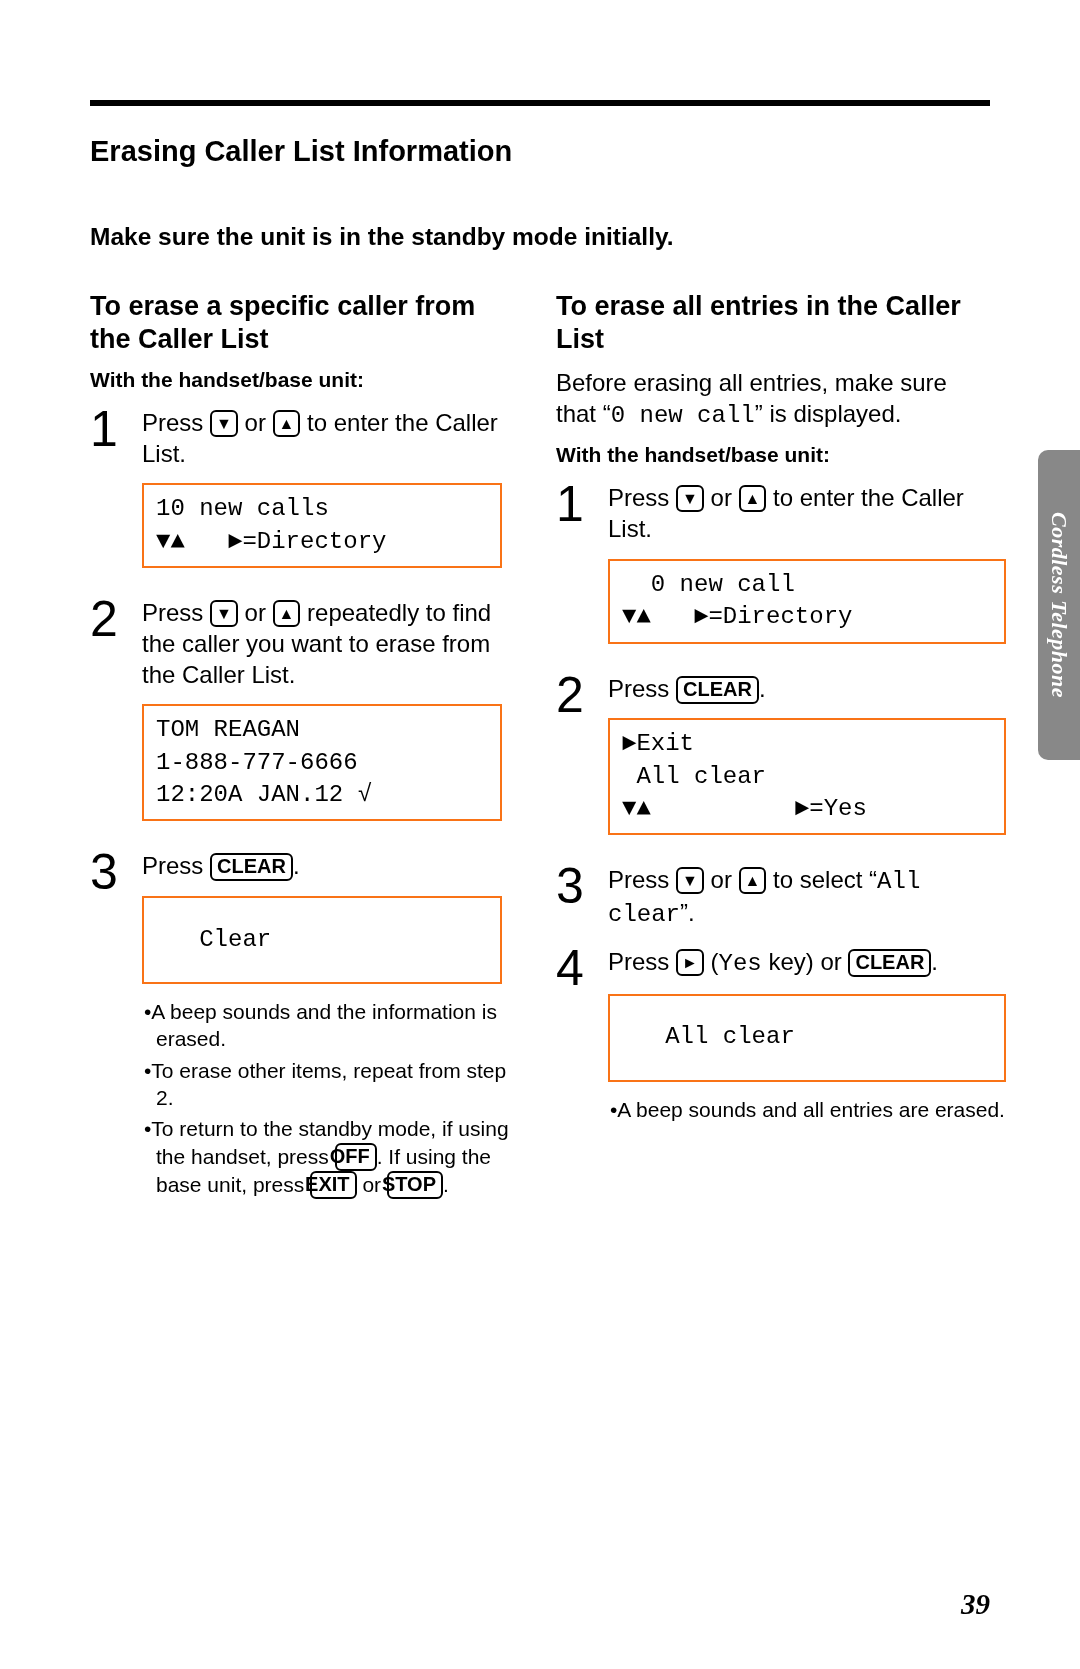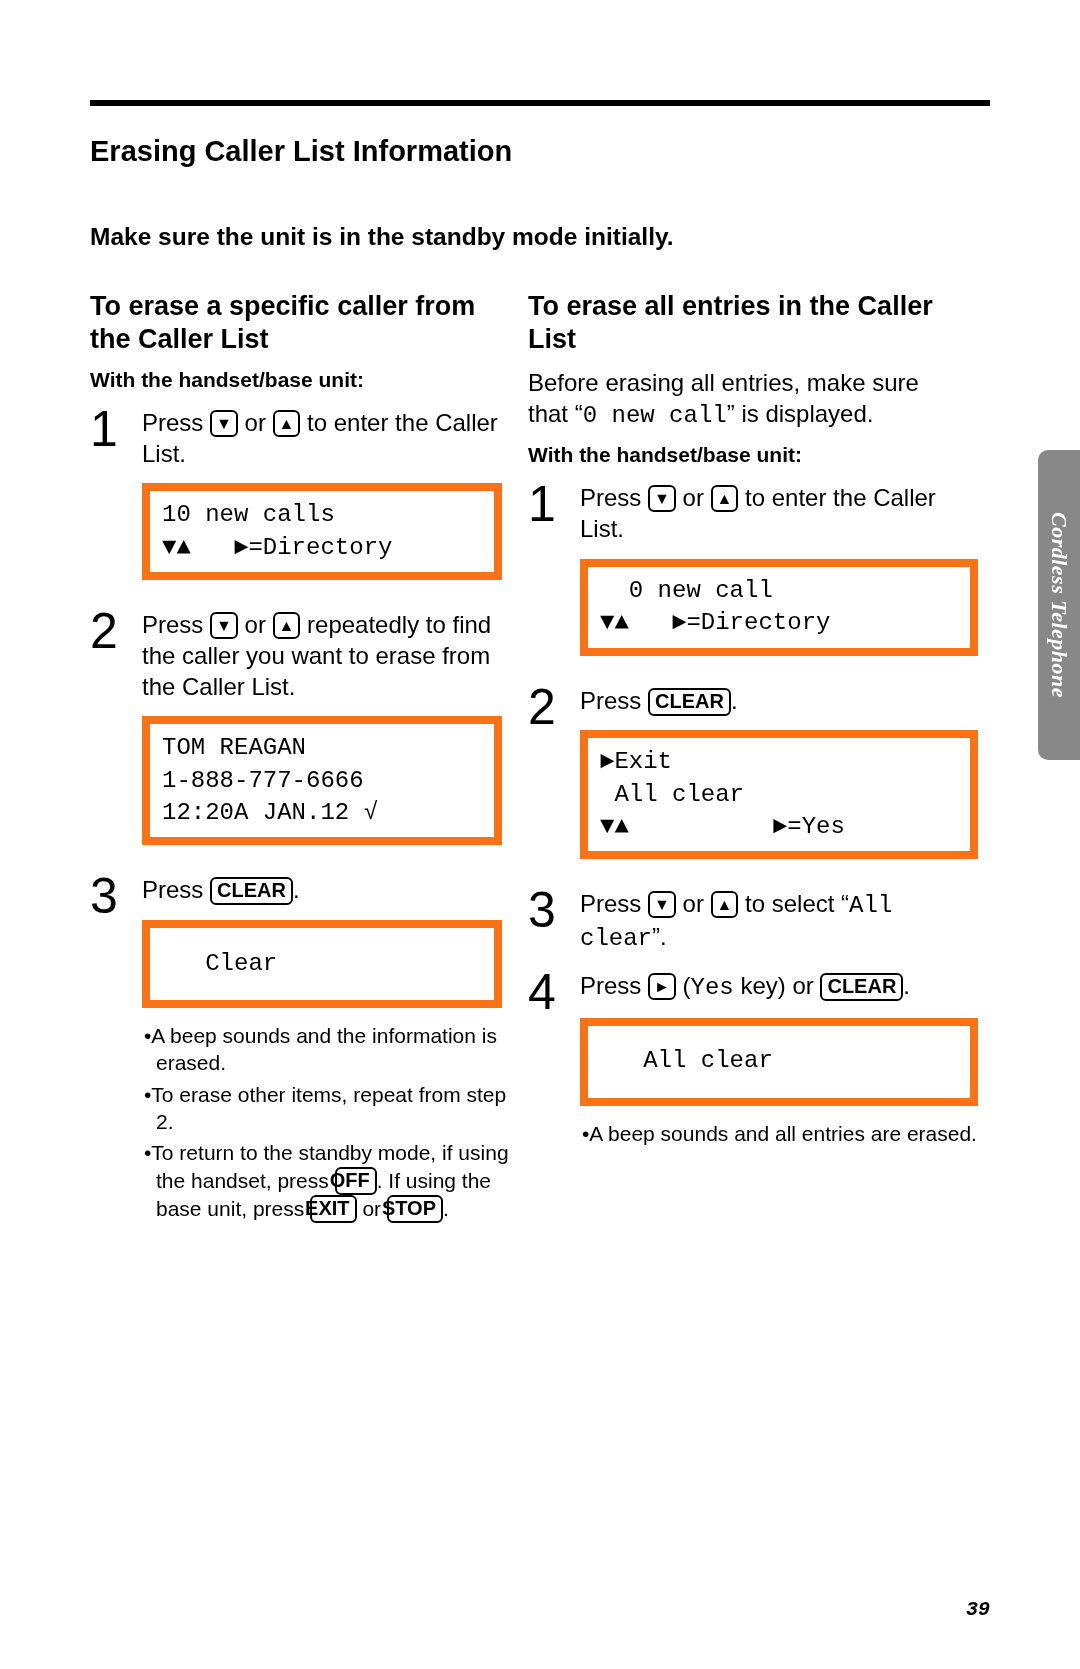--- a/index.html
+++ b/index.html
@@ -40,21 +40,21 @@
     font-weight: bold;
   }
   .col-left {
     position: absolute;
     left: 90px;
     top: 290px;
     width: 430px;
   }
   .col-right {
     position: absolute;
-    left: 528px;
+    left: 556px;
     top: 290px;
     width: 434px;
   }
   .subhead {
     font-size: 27px;
     font-weight: bold;
     line-height: 1.22;
     margin: 0 0 12px 0;
   }
   .unit-label {
@@ -97,21 +97,21 @@
     font-size: 20px;
     padding: 0 5px 1px 5px;
   }
   .tri {
     display: inline-block;
     font-size: 16px;
     line-height: 1;
     vertical-align: 1px;
   }
   .lcd {
-    border: 8px solid #f97316;
+    border: 2px solid #f97316;
     font-family: "Courier New", monospace;
     font-size: 24px;
     line-height: 1.35;
     padding: 8px 12px;
     margin: 14px 0 14px 0;
     white-space: pre;
   }
   .lcd-wide { width: 360px; }
   .lcd-wide-r { width: 398px; }
   .lcd-tall { min-height: 88px; display:flex; align-items:center; }
@@ -146,22 +146,22 @@
     font-size: 22px;
     font-family: Georgia, 'Times New Roman', serif;
     letter-spacing: 0.5px;
   }
   .page-num {
     position: absolute;
     right: 90px;
     bottom: 48px;
     font-style: italic;
     font-weight: bold;
-    font-size: 20px;
-    font-family: Liberation Mono, monospace;
+    font-size: 29px;
+    font-family: Liberation Serif, serif;
   }
   .before-note {
     font-size: 24px;
     line-height: 1.28;
     margin-bottom: 12px;
   }
 </style>
 </head>
 <body>
 

